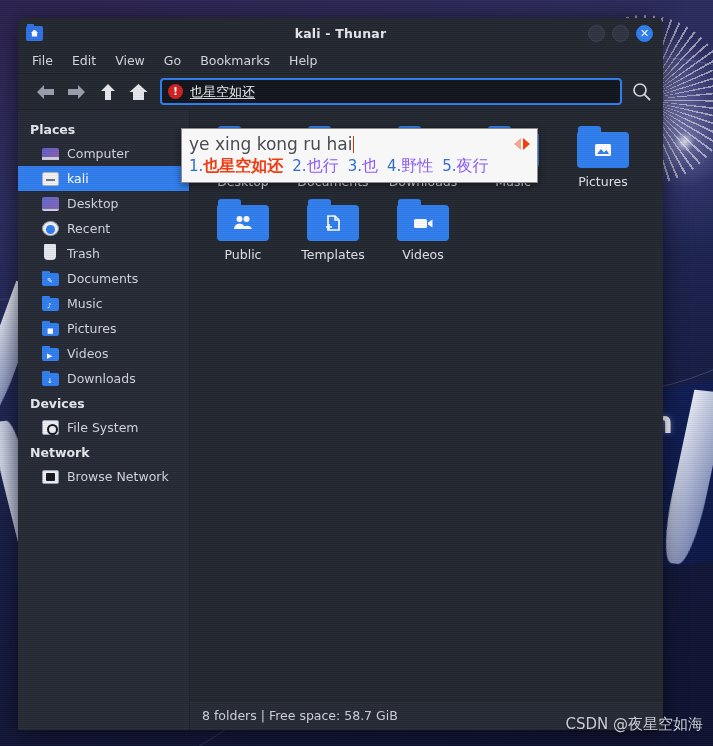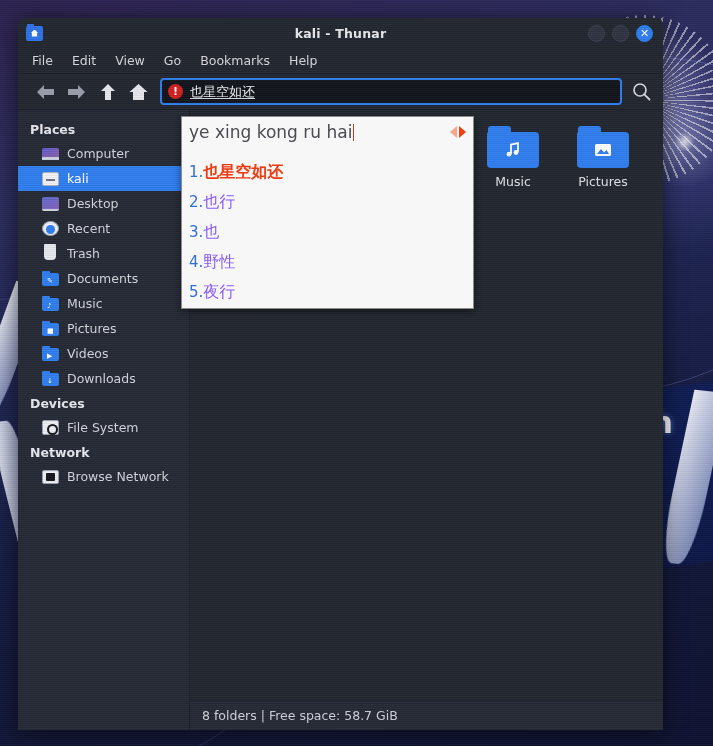--- a/index.html
+++ b/index.html
@@ -372,22 +372,22 @@
     background: #252935;
     display: flex; align-items: center;
     padding-left: 12px;
     color: #d0d3da;
     font-size: 12.5px;
   }
 
   
   #ime {
     position: absolute;
-    left: 181px; top: 116px;
-    width: 293px;
+    left: 181px; top: 128px;
+    width: 357px;
     background: #f7f7f7;
     border: 1px solid #8d8d8d;
     box-shadow: 0 2px 7px rgba(0,0,0,0.45);
     padding: 4px 7px 5px 7px;
     z-index: 60;
   }
   #ime-preedit-row {
     display: flex; align-items: center;
     height: 22px;
   }
@@ -415,22 +415,21 @@
   }
   .tri-r {
     width: 0; height: 0;
     border-top: 6px solid transparent;
     border-bottom: 6px solid transparent;
     border-left: 7px solid #ee4010;
   }
   #ime-candidates {
     display: flex; align-items: baseline;
     gap: 9px;
-    margin-top: 19px;
-    flex-direction: column;
+    margin-top: 1px;
   }
   .cand { white-space: nowrap; font-size: 16px; }
   .cand .num { color: #2f6fd0; font-size: 15px; }
   .cand .txt { color: #8b5cf6; }
   .cand.selected .txt { color: #ee3b12; font-weight: bold; }
 
   
   #watermark {
     position: absolute;
     right: 10px; bottom: 12px;
@@ -734,14 +733,15 @@
     </div>
     <div id="ime-candidates">
       <span class="cand selected"><span class="num">1.</span><span class="txt">也星空如还</span></span>
       <span class="cand"><span class="num">2.</span><span class="txt">也行</span></span>
       <span class="cand"><span class="num">3.</span><span class="txt">也</span></span>
       <span class="cand"><span class="num">4.</span><span class="txt">野性</span></span>
       <span class="cand"><span class="num">5.</span><span class="txt">夜行</span></span>
     </div>
   </div>
 
+  <div id="watermark">CSDN @夜星空如海</div>
 
 </div>
 
 </body></html>

